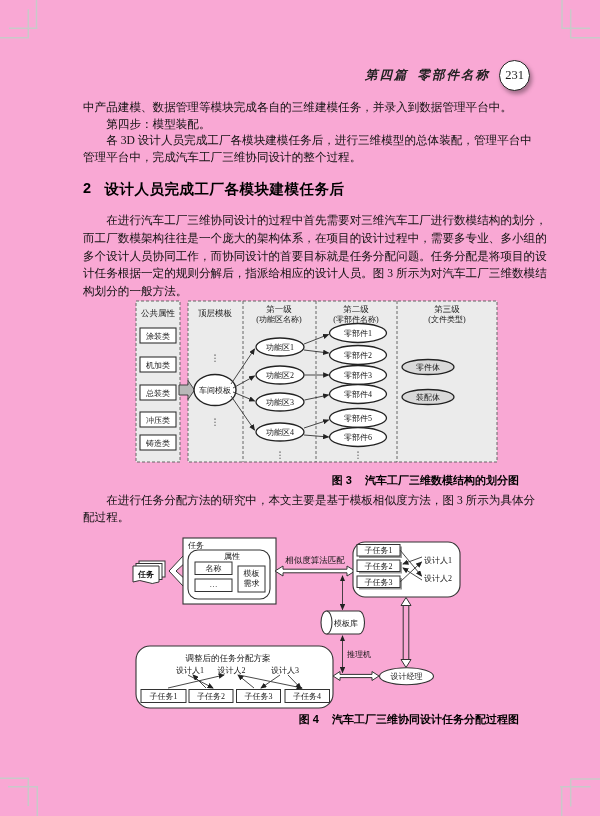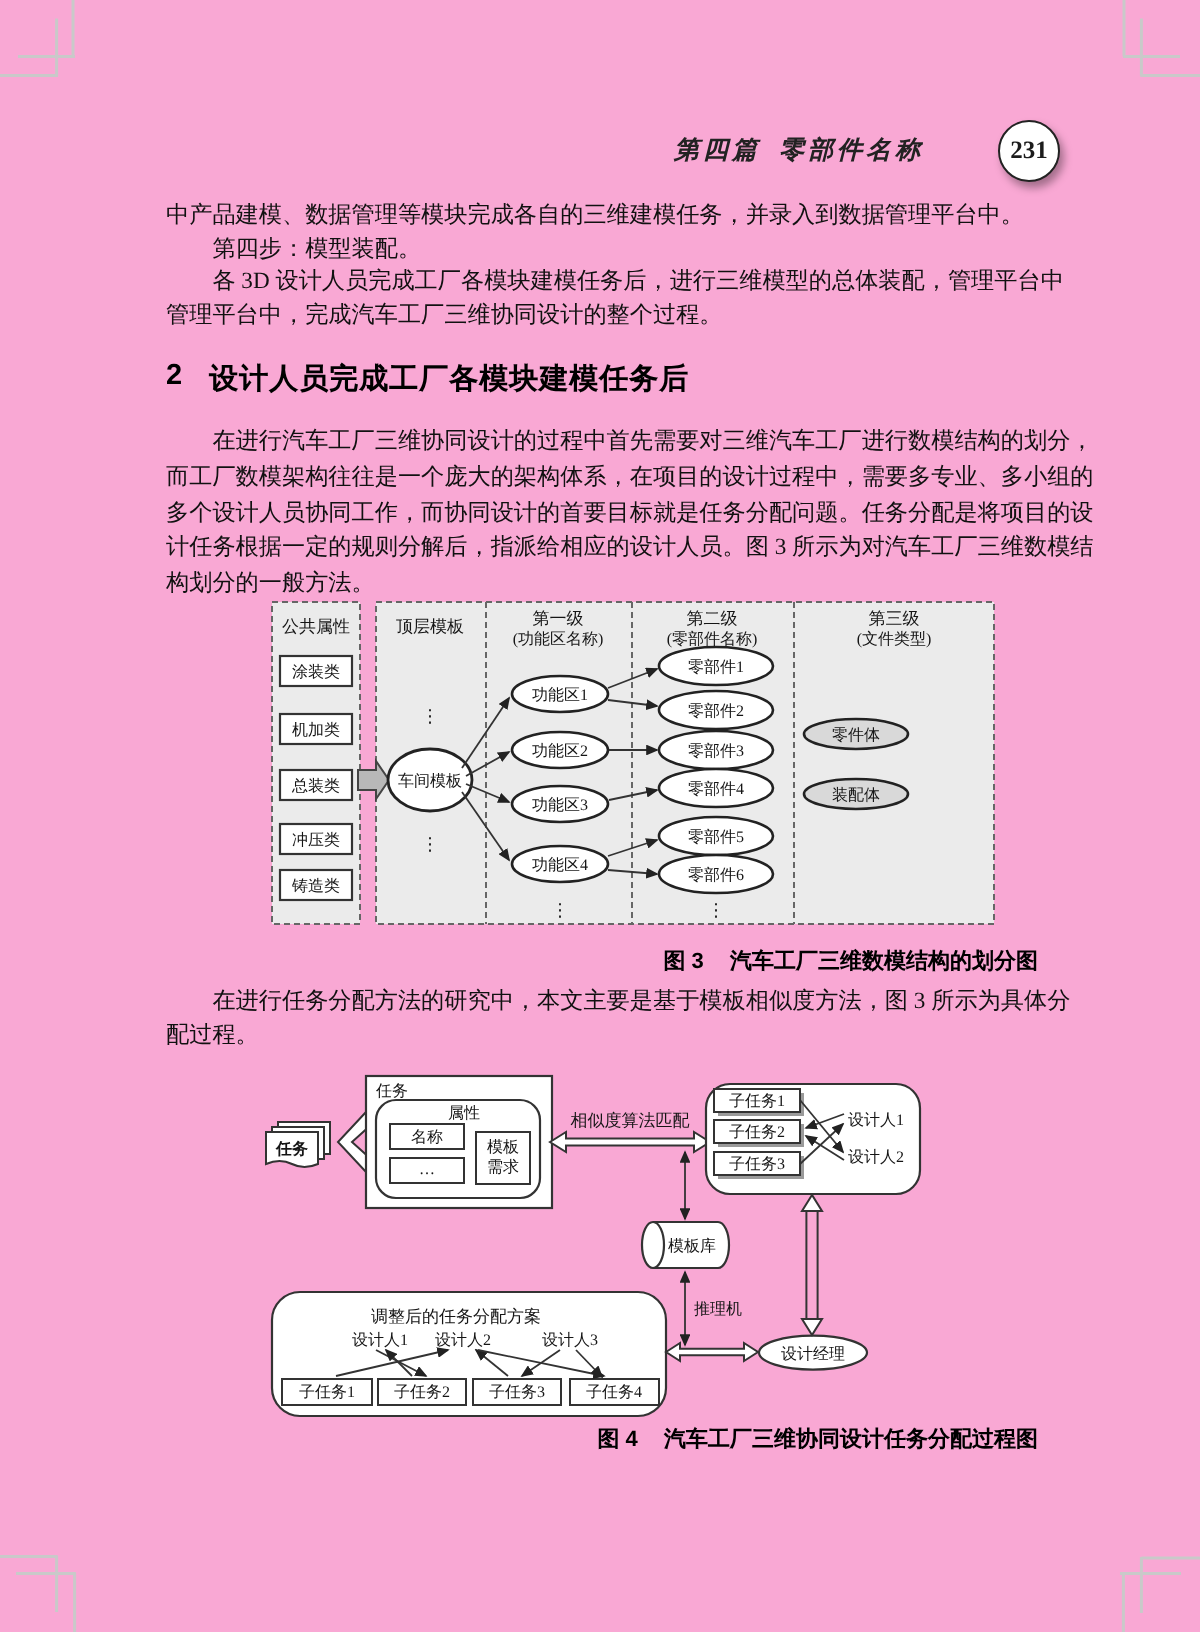--- a/index.html
+++ b/index.html
@@ -3,22 +3,22 @@
 <meta charset="utf-8">
 <style>
   html,body{margin:0;padding:0;background:#e9e9e9;}
   #page{position:relative;width:600px;height:816px;background:#f9a8d4;overflow:hidden;
         font-family:"Liberation Serif","DejaVu Serif",serif;color:#1c1c1c;}
   .abs{position:absolute;}
   
   #hdr{top:60px;right:70px;display:flex;align-items:center;gap:9px;}
   .hdr-txt{font-style:italic;font-weight:600;font-size:12.5px;letter-spacing:2px;color:#222;}
   #pgnum{width:29px;height:29px;border:1.5px solid #222;border-radius:50%;background:#fff;
-         display:flex;align-items:center;justify-content:center;font-size:12.5px;font-weight:bold;
-         font-style:normal;letter-spacing:0;box-shadow:2px 3px 4px rgba(0,0,0,.35);margin-left:28px;}
+         display:flex;align-items:center;justify-content:center;font-size:12.5px;font-weight:normal;
+         font-style:normal;letter-spacing:0;box-shadow:2px 3px 4px rgba(0,0,0,.35);}
   
   .para{left:83px;width:436px;font-size:11.6px;color:#111;}
   .para .ln{white-space:nowrap;}
   .indent{text-indent:2em;}
   #p1{top:100px;line-height:16.6px;}
   #p2{top:212px;line-height:17.8px;}
   #p3{top:492px;line-height:17px;}
   #heading{top:180px;left:83px;font-family:"Liberation Sans","DejaVu Sans",sans-serif;
            font-weight:bold;font-size:14.5px;color:#000;display:flex;gap:13px;letter-spacing:.5px;}
   .figcap{left:83px;width:436px;text-align:right;font-family:"Liberation Sans","DejaVu Sans",sans-serif;

